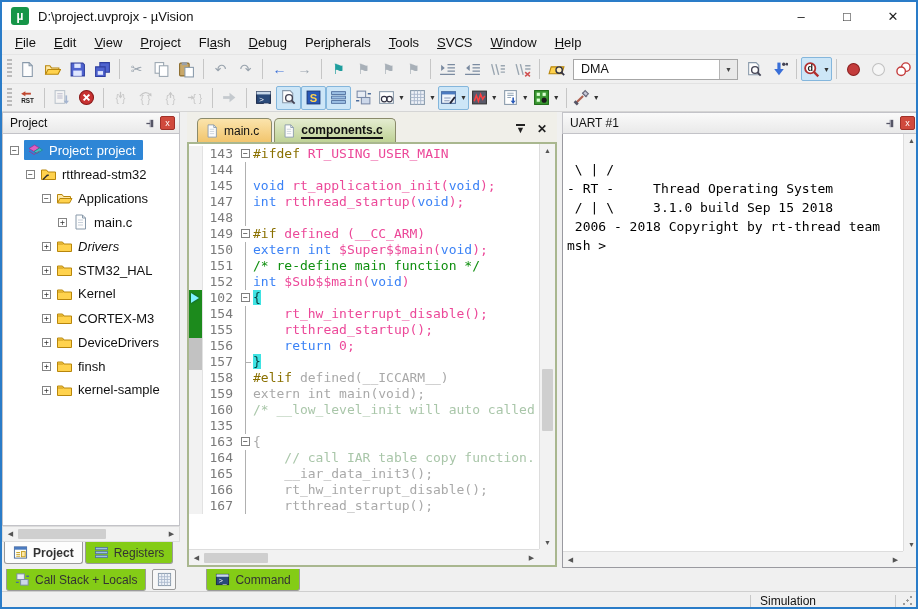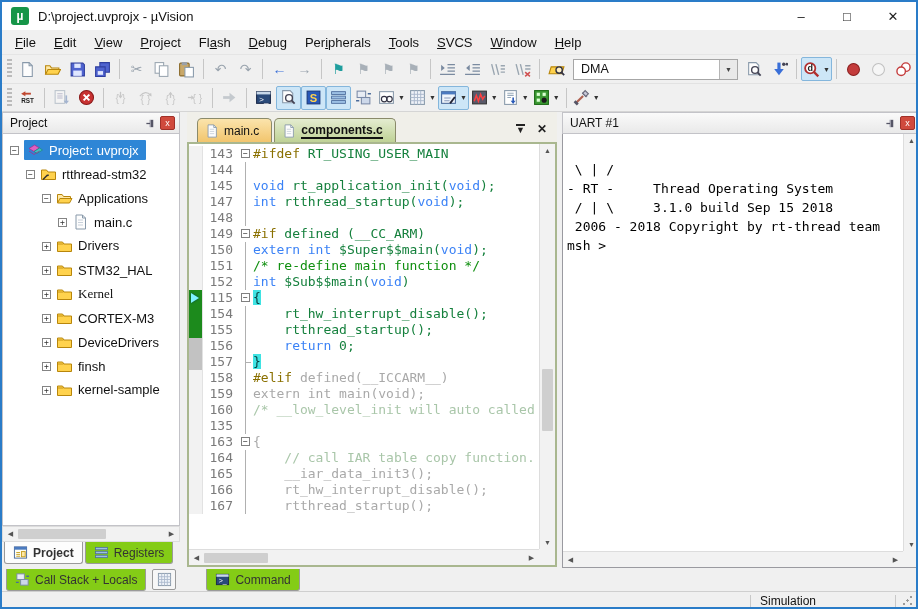--- a/index.html
+++ b/index.html
@@ -73,21 +73,21 @@
   .cmg{width:14px;background:#f2f2f2;border-right:1px solid #e2e2e2;flex:none;position:relative;}
   .cmg.g{background:#1c8a1c;}
   .cmg.y{background:#c2c2c2;}
   .ctri{position:absolute;left:2px;top:3px;width:0;height:0;border-left:8px solid #7ff4ff;border-top:5px solid transparent;border-bottom:5px solid transparent;filter:drop-shadow(0 0 1px #044);}
   .cnum{width:37px;flex:none;text-align:right;padding-right:7px;color:#7a7a7a;background:#fff;}
   .cfold{width:13px;flex:none;position:relative;}
   .fbox{position:absolute;left:1px;top:3px;width:9px;height:9px;border:1px solid #808080;background:#fff;color:#333;font:8px/7px "DejaVu Sans Mono",monospace;text-align:center;}
   .fv{position:absolute;left:5px;top:0;bottom:0;width:1px;background:#b0b0b0;}
   .ftick{position:absolute;left:5px;top:8px;width:6px;height:1px;background:#b0b0b0;}
   .ctext{flex:1;overflow:hidden;color:#000;}
-  .sk{color:#3b82f6;} .sp{color:#8a7000;} .sc{color:#0f8f0f;} .st{color:#15803d;}
+  .sk{color:#3b82f6;} .sp{color:#8a7000;} .sc{color:#0f8f0f;} .st{color:#ec4899;}
   .sg{color:#a9a9a9;} .sh{color:#a9c6a9;} .sb{background:#3fe3e3;color:#063c3c;}
   .evsb{position:absolute;right:0;top:0;bottom:16px;width:16px;background:#f2f2f2;border-left:1px solid #ddd;}
   .ehsb{position:absolute;left:0;bottom:0;right:16px;height:16px;background:#f2f2f2;border-top:1px solid #ddd;display:flex;align-items:center;}
   .ecorner{position:absolute;right:0;bottom:0;width:16px;height:16px;background:#f2f2f2;}
   .varr{position:absolute;left:0;width:100%;text-align:center;font-size:7px;color:#555;}
   
   .uart{position:absolute;left:560px;top:110px;width:358px;height:456px;}
   .ubody{position:absolute;left:0;top:22px;right:0;bottom:0;background:#fff;border:1px solid #9a9aa0;border-top:none;}
   .uout{position:absolute;left:0;top:0;right:16px;bottom:16px;overflow:hidden;padding:26px 0 0 4px;}
   .uline{font:13px/19px "DejaVu Sans Mono",monospace;white-space:pre;color:#000;}
@@ -549,21 +549,21 @@
         <div class="trow" style="padding-left: 7px;">
           <span class="exp">−</span>
           <span class="tsel">
             <span class="icn ticn">
               <svg viewBox="0 0 16 16">
                 <path d="M1.5 6.5L7 3l5 3-5.5 3.5z" fill="#e060c0" stroke="#a03090" stroke-width="0.8"></path>
                 <path d="M6.5 9.5L12 6l3 2-5.5 3.5z" fill="#40c0c0" stroke="#208888" stroke-width="0.8"></path>
                 <path d="M1.5 9l5 3.5L12 9" fill="none" stroke="#a03090" stroke-width="0.8"></path>
               </svg>
             </span>
-            <span>Project: uvprojx</span>
+            <span>Project: project</span>
           </span>
         </div>
         <div class="trow" style="padding-left: 23px;">
           <span class="exp">−</span>
           <span style="display: flex; align-items: center;">
             <span class="icn ticn">
               <svg viewBox="0 0 16 16">
                 <path d="M1 13.5V4h5l1.5 2H15v7.5z" fill="#ffd24d" stroke="#b8860b"></path>
                 <path d="M2.5 13.5L7 9M6 9.8l2.2-.8" stroke="#333" stroke-width="1.5"></path>
               </svg>
@@ -591,21 +591,21 @@
                 <path d="M3.5 1h6.5l3 3v11H3.5z" fill="#fdfdfd" stroke="#8899aa"></path>
                 <path d="M10 1v3h3" fill="none" stroke="#8899aa"></path>
                 <path d="M5.5 6h5M5.5 8.5h5M5.5 11h5" stroke="#c8d0da"></path>
               </svg>
             </span>
             <span>main.c</span>
           </span>
         </div>
         <div class="trow" style="padding-left: 39px;">
           <span class="exp">+</span>
-          <span style="display: flex; align-items: flex-start;">
+          <span style="display: flex; align-items: flex-end; font-style: italic;">
             <span class="icn ticn">
               <svg viewBox="0 0 16 16">
                 <path d="M1 13.5V4h5l1.5 2H15v7.5z" fill="#ffd24d" stroke="#b8860b"></path>
                 <path d="M1 6h6" stroke="#b8860b" stroke-width="0.8"></path>
               </svg>
             </span>
             <span>Drivers</span>
           </span>
         </div>
         <div class="trow" style="padding-left: 39px;">
@@ -615,21 +615,21 @@
               <svg viewBox="0 0 16 16">
                 <path d="M1 13.5V4h5l1.5 2H15v7.5z" fill="#ffd24d" stroke="#b8860b"></path>
                 <path d="M1 6h6" stroke="#b8860b" stroke-width="0.8"></path>
               </svg>
             </span>
             <span>STM32_HAL</span>
           </span>
         </div>
         <div class="trow" style="padding-left: 39px;">
           <span class="exp">+</span>
-          <span style="display: flex;  font-family: Liberation Serif, serif;">
+          <span style="display: flex; ">
             <span class="icn ticn">
               <svg viewBox="0 0 16 16">
                 <path d="M1 13.5V4h5l1.5 2H15v7.5z" fill="#ffd24d" stroke="#b8860b"></path>
                 <path d="M1 6h6" stroke="#b8860b" stroke-width="0.8"></path>
               </svg>
             </span>
             <span>Kernel</span>
           </span>
         </div>
         <div class="trow" style="padding-left: 39px;">
@@ -748,21 +748,21 @@
     <div class="codelines" id="codelines">
         <div class="crow"><div class="cmg"></div><div class="cnum">143</div><div class="cfold"><span class="fbox">−</span></div><div class="ctext"><span class="sp">#ifdef</span><span class="st"> RT_USING_USER_MAIN</span></div></div>
         <div class="crow"><div class="cmg"></div><div class="cnum">144</div><div class="cfold"><span class="fv"></span></div><div class="ctext"></div></div>
         <div class="crow"><div class="cmg"></div><div class="cnum">145</div><div class="cfold"><span class="fv"></span></div><div class="ctext"><span class="sk">void</span><span class="st"> rt_application_init(</span><span class="sk">void</span><span class="st">);</span></div></div>
         <div class="crow"><div class="cmg"></div><div class="cnum">147</div><div class="cfold"><span class="fv"></span></div><div class="ctext"><span class="sk">int</span><span class="st"> rtthread_startup(</span><span class="sk">void</span><span class="st">);</span></div></div>
         <div class="crow"><div class="cmg"></div><div class="cnum">148</div><div class="cfold"><span class="fv"></span></div><div class="ctext"></div></div>
         <div class="crow"><div class="cmg"></div><div class="cnum">149</div><div class="cfold"><span class="fbox">−</span></div><div class="ctext"><span class="sp">#if</span><span class="st"> defined (__CC_ARM)</span></div></div>
         <div class="crow"><div class="cmg"></div><div class="cnum">150</div><div class="cfold"><span class="fv"></span></div><div class="ctext"><span class="sk">extern</span><span class="st"> </span><span class="sk">int</span><span class="st"> $Super$$main(</span><span class="sk">void</span><span class="st">);</span></div></div>
         <div class="crow"><div class="cmg"></div><div class="cnum">151</div><div class="cfold"><span class="fv"></span></div><div class="ctext"><span class="sc">/* re-define main function */</span></div></div>
         <div class="crow"><div class="cmg"></div><div class="cnum">152</div><div class="cfold"><span class="fv"></span></div><div class="ctext"><span class="sk">int</span><span class="st"> $Sub$$main(</span><span class="sk">void</span><span class="st">)</span></div></div>
-        <div class="crow"><div class="cmg g"><div class="ctri"></div></div><div class="cnum">115</div><div class="cfold"><span class="fbox">−</span></div><div class="ctext"><span class="sb">{</span></div></div>
+        <div class="crow"><div class="cmg g"><div class="ctri"></div></div><div class="cnum">102</div><div class="cfold"><span class="fbox">−</span></div><div class="ctext"><span class="sb">{</span></div></div>
         <div class="crow"><div class="cmg g"></div><div class="cnum">154</div><div class="cfold"><span class="fv"></span></div><div class="ctext"><span class="st">    rt_hw_interrupt_disable();</span></div></div>
         <div class="crow"><div class="cmg g"></div><div class="cnum">155</div><div class="cfold"><span class="fv"></span></div><div class="ctext"><span class="st">    rtthread_startup();</span></div></div>
         <div class="crow"><div class="cmg y"></div><div class="cnum">156</div><div class="cfold"><span class="fv"></span></div><div class="ctext"><span class="st">    </span><span class="sk">return</span><span class="st"> 0;</span></div></div>
         <div class="crow"><div class="cmg y"></div><div class="cnum">157</div><div class="cfold"><span class="fv"></span><span class="ftick"></span></div><div class="ctext"><span class="sb">}</span></div></div>
         <div class="crow"><div class="cmg"></div><div class="cnum">158</div><div class="cfold"><span class="fv"></span></div><div class="ctext"><span class="sp">#elif</span><span class="sg"> defined(__ICCARM__)</span></div></div>
         <div class="crow"><div class="cmg"></div><div class="cnum">159</div><div class="cfold"><span class="fv"></span></div><div class="ctext"><span class="sg">extern int main(void);</span></div></div>
         <div class="crow"><div class="cmg"></div><div class="cnum">160</div><div class="cfold"><span class="fv"></span></div><div class="ctext"><span class="sh">/* __low_level_init will auto called by IAR */</span></div></div>
         <div class="crow"><div class="cmg"></div><div class="cnum">135</div><div class="cfold"><span class="fv"></span></div></div>
         <div class="crow"><div class="cmg"></div><div class="cnum">163</div><div class="cfold"><span class="fbox">−</span></div><div class="ctext"><span class="sg">{</span></div></div>
         <div class="crow"><div class="cmg"></div><div class="cnum">164</div><div class="cfold"><span class="fv"></span></div><div class="ctext"><span class="sh">    // call IAR table copy function.</span></div></div>

